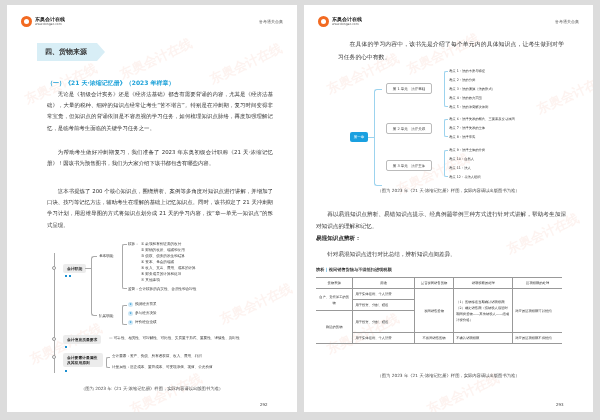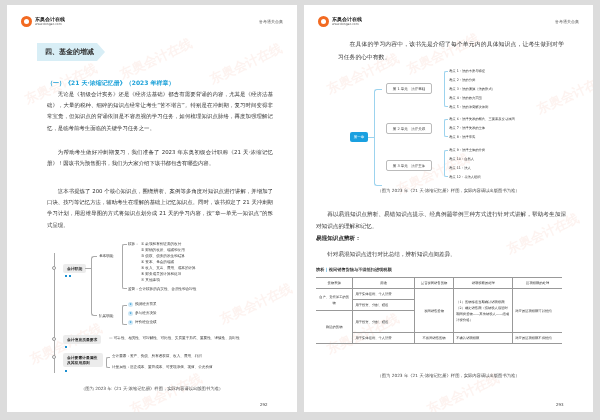--- a/index.html
+++ b/index.html
@@ -60,21 +60,21 @@
     <div class="logo">
       <div class="logo-mark"></div>
       <div class="logo-text">
         <span class="logo-name">东奥会计在线</span>
         <span class="logo-url">www.dongao.com</span>
       </div>
     </div>
     <div class="header-right">备考通关合集</div>
   </div>
 
-  <div class="section-tag">四、基金的增减</div>
+  <div class="section-tag">四、货物来源</div>
   <div class="subhead">（一）《21 天·浓缩记忆册》（2023 年样章）</div>
 
   <div class="para" style="left:40px;top:84px;width:226px;">无论是《初级会计实务》还是《经济法基础》都含有需要背诵的内容，尤其是《经济法基础》，大量的税种、细碎的知识点经常让考生“苦不堪言”。特别是在冲刺期，复习时间变得非常宝贵，但知识点的背诵依旧是不容忽视的学习任务，如何梳理知识点脉络，再度加强理解记忆，是临考前考生面临的关键学习任务之一。</div>
   <div class="para" style="left:40px;top:142px;width:226px;">为帮助考生做好冲刺期复习，我们准备了 2023 年东奥初级会计职称《21 天·浓缩记忆册》！因该书为预售图书，我们为大家介绍下该书都包含有哪些内容。</div>
   <div class="para" style="left:40px;top:181px;width:226px;">这本书提炼了 200 个核心知识点，围绕辨析、案例等多角度对知识点进行讲解，并增加了口诀、技巧等记忆方法，辅助考生在理解的基础上记忆知识点。同时，该书拟定了 21 天冲刺期学习计划，用思维导图的方式将知识点划分成 21 天的学习内容，按“章—单元—知识点”的形式呈现。</div>
 
   <div>
     <div class="mm-line" style="left:47px;top:248px;height:120px;border-left-width:0.6px;"></div>
 
     <div class="mm-circ" style="left:45px;top:261px;"></div>

